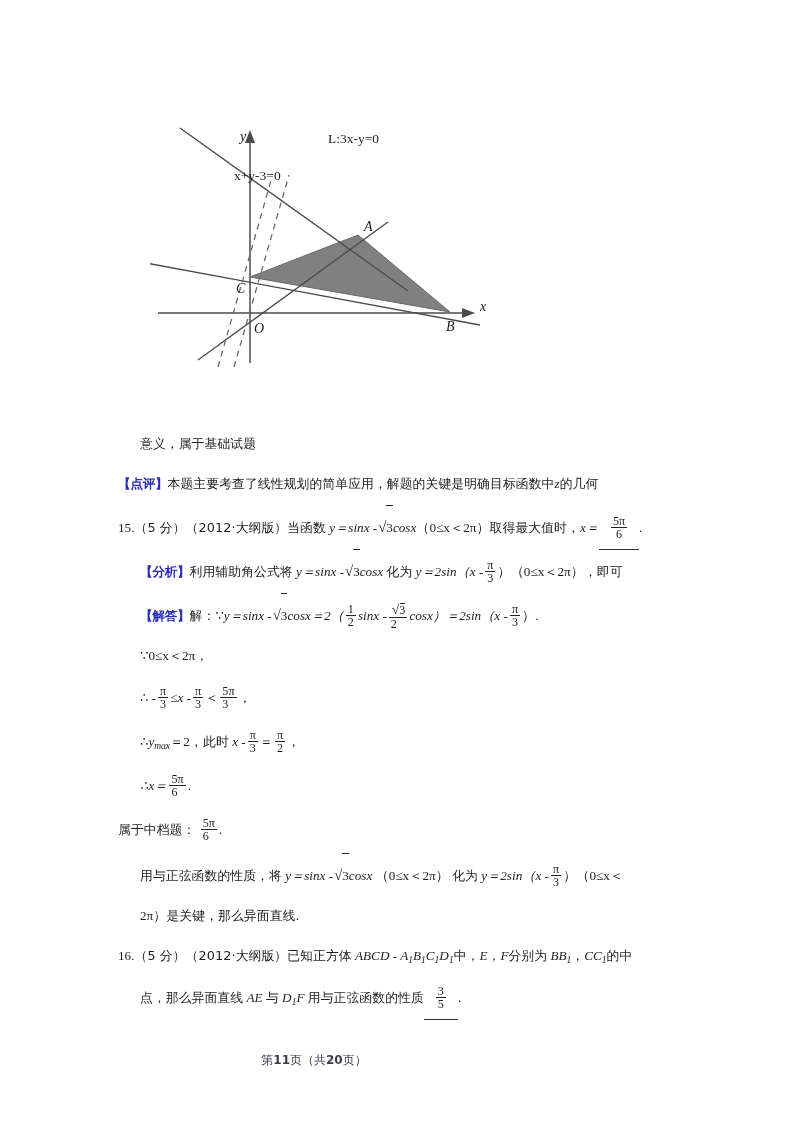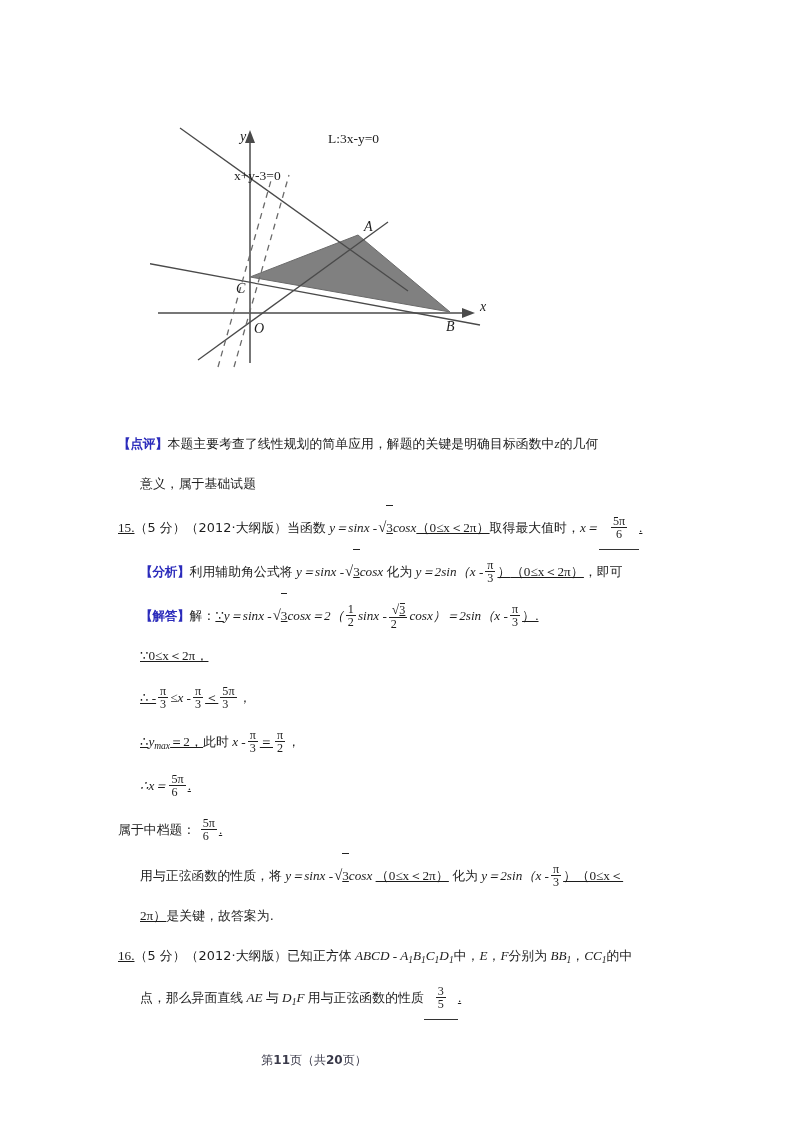--- a/index.html
+++ b/index.html
@@ -56,21 +56,21 @@
     font-size: 12.6px;
     font-weight: 600;
     letter-spacing: -0.2px;
   }
   .cn {
     font-family: "DejaVu Sans", "Liberation Sans", sans-serif;
     font-size: 12.8px;
     letter-spacing: 0.1px;
   }
   .mi { font-style: italic; font-family: "Liberation Serif", serif; }
-  .mn { font-family: "Liberation Serif", serif; text-decoration: underline; }
+  .mn { font-family: "Liberation Serif", serif; }
   .sub { font-size: 0.72em; vertical-align: -0.28em; font-style: italic;}
 
   
   .frac {
     display: inline-block;
     vertical-align: middle;
     font-size: 0.92em;
     line-height: 1.02;
     margin: 0 2px;
     position: relative;
@@ -147,26 +147,26 @@
       <text x="214" y="136" font-family="Liberation Serif, serif" font-style="italic" font-size="14" fill="#1c1c1c">A</text>
       <text x="296" y="236" font-family="Liberation Serif, serif" font-style="italic" font-size="14" fill="#1c1c1c">B</text>
       <text x="86" y="198" font-family="Liberation Serif, serif" font-style="italic" font-size="14" fill="#1c1c1c">C</text>
       <text x="178" y="48" font-family="Liberation Serif, serif" font-size="13.5" fill="#1c1c1c">L:3x-y=0</text>
       <text x="84" y="85" font-family="Liberation Serif, serif" font-size="13.5" fill="#1c1c1c">x+y-3=0</text>
     </svg>
   </div>
 
   <div class="body-text">
 
+    <div class="line indent">
+      <span class="cn">意义，属于基础试题</span>
+    </div>
     <div class="line">
       <span class="tag">【点评】</span><span class="cn">本题主要考查了线性规划的简单应用，解题的关键是明确目标函数中</span><span class="mi">z</span><span class="cn">的几何</span>
     </div>
-    <div class="line indent">
-      <span class="cn">意义，属于基础试题</span>
-    </div>
 
     <div class="line tall">
       <span class="mn">15.</span><span class="cn">（5 分）</span><span class="cn">（2012·大纲版）</span><span class="cn">当函数</span>&nbsp;<span class="mi">y＝sinx -</span><span class="rad"><span class="sq">√</span><span class="bar"></span><span class="mn">3</span></span><span class="mi">cosx</span><span class="mn">（0≤x＜2π）</span><span class="cn">取得最大值时，</span><span class="mi">x＝</span><span class="blank"><span class="frac"><span class="num">5π</span><span class="den">6</span></span></span><span class="mn">.</span>
     </div>
 
     <div class="line tall indent">
       <span class="tag">【分析】</span><span class="cn">利用辅助角公式将</span>&nbsp;<span class="mi">y＝sinx -</span><span class="rad"><span class="sq">√</span><span class="bar"></span><span class="mn">3</span></span><span class="mi">cosx</span>&nbsp;<span class="cn">化为</span>&nbsp;<span class="mi">y＝2sin（x -</span><span class="frac"><span class="num">π</span><span class="den">3</span></span><span class="mn">）</span><span class="mn">（0≤x＜2π）</span><span class="cn">，即可</span>
     </div>
 
     <div class="line tall indent">
@@ -190,21 +190,21 @@
     </div>
 
     <div class="line tall">
       <span class="cn">属于中档题：</span>&nbsp;<span class="frac"><span class="num">5π</span><span class="den">6</span></span><span class="mn">.</span>
     </div>
 
     <div class="line tall indent">
       <span class="cn">用与正弦函数的性质，将</span>&nbsp;<span class="mi">y＝sinx -</span><span class="rad"><span class="sq">√</span><span class="bar"></span><span class="mn">3</span></span><span class="mi">cosx</span>&nbsp;<span class="mn">（0≤x＜2π）</span>&nbsp;<span class="cn">化为</span>&nbsp;<span class="mi">y＝2sin（x -</span><span class="frac"><span class="num">π</span><span class="den">3</span></span><span class="mn">）（0≤x＜</span>
     </div>
     <div class="line indent">
-      <span class="mn">2π）</span><span class="cn">是关键，故答案为.</span>
+      <span class="mn">2π）</span><span class="cn">是关键，那么异面直线.</span>
     </div>
 
     <div class="line">
       <span class="mn">16.</span><span class="cn">（5 分）</span><span class="cn">（2012·大纲版）</span><span class="cn">已知正方体</span>&nbsp;<span class="mi">ABCD - A</span><span class="sub">1</span><span class="mi">B</span><span class="sub">1</span><span class="mi">C</span><span class="sub">1</span><span class="mi">D</span><span class="sub">1</span><span class="cn">中，</span><span class="mi">E</span><span class="cn">，</span><span class="mi">F</span><span class="cn">分别为</span>&nbsp;<span class="mi">BB</span><span class="sub">1</span><span class="cn">，</span><span class="mi">CC</span><span class="sub">1</span><span class="cn">的中</span>
     </div>
     <div class="line tall indent">
       <span class="cn">点，那么异面直线</span>&nbsp;<span class="mi">AE</span>&nbsp;<span class="cn">与</span>&nbsp;<span class="mi">D</span><span class="sub">1</span><span class="mi">F</span>&nbsp;<span class="cn">用与正弦函数的性质</span><span class="blank"><span class="frac"><span class="num">3</span><span class="den">5</span></span></span><span class="mn">.</span>
     </div>
 
   </div>

